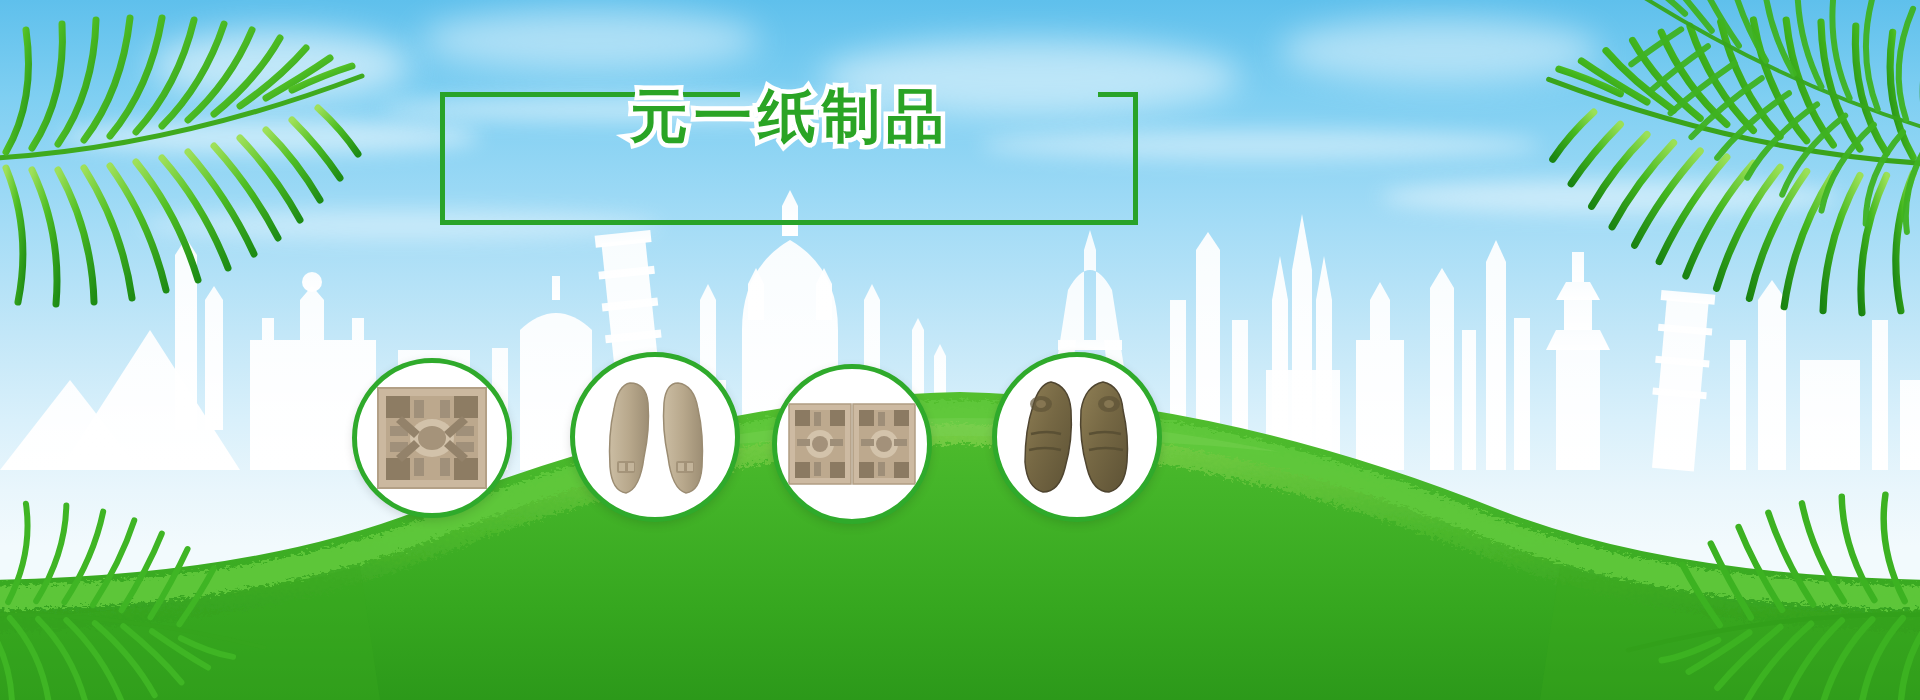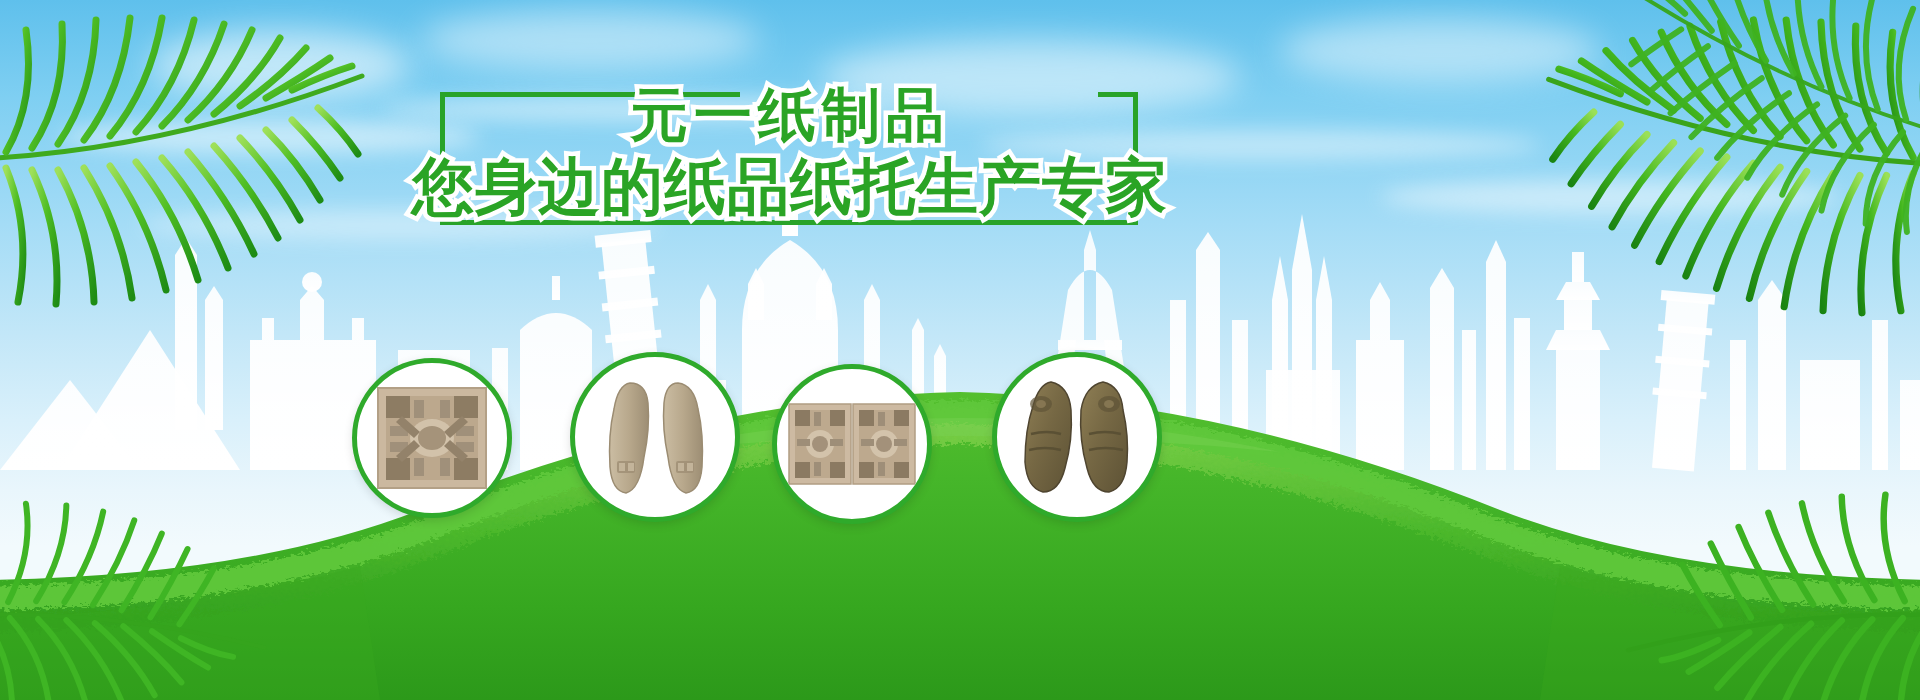--- a/index.html
+++ b/index.html
@@ -38,21 +38,21 @@
   }
   .headline-box:after{
     content:"";position:absolute;right:-5px;top:-5px;width:40px;height:5px;background:#29a329;
   }
   .title-stack{
     position:absolute;left:440px;top:72px;width:700px;height:160px;
     display:flex;flex-direction:column;align-items:center;justify-content:flex-start;
     pointer-events:none;
   }
   .title-line{
-    font-family:Liberation Serif, serif;
+    font-family:Liberation Sans, sans-serif;
     font-weight:bold;color:#2aa425;white-space:nowrap;
     -webkit-text-stroke:9px #ffffff;paint-order:stroke fill;
     letter-spacing:2px;
   }
   .title-line.l1{font-size:58px;line-height:64px;margin-top:12px;letter-spacing:6px;}
   .title-line.l2{font-size:62px;line-height:70px;margin-top:4px;letter-spacing:1px;}
   .subtitle{
     position:absolute;left:0;right:0;top:236px;text-align:center;
     font-family:"DejaVu Sans","Liberation Sans",sans-serif;
     font-size:31px;color:#1d1d1d;letter-spacing:4px;
@@ -399,21 +399,20 @@
           <path d="M238 108 Q262 136 278 160"></path>
         </g>
       </g>
     </svg>
   </div>
 
   <div class="headline-box"></div>
 
   <div class="title-stack">
     <div class="title-line l1">元一纸制品</div>
-    <div class="title-line l2">您身边的纸品纸托生产专家</div>
   </div>
 
 
   <div class="circles">
 
     <div class="circle" style="left:352px;top:358px;width:150px;height:150px;">
       <svg class="prod" width="112" height="104" viewBox="0 0 112 104">
         <defs>
           <linearGradient id="tan1" x1="0" y1="0" x2="0" y2="1">
             <stop offset="0%" stop-color="#d8c8b2"></stop>

